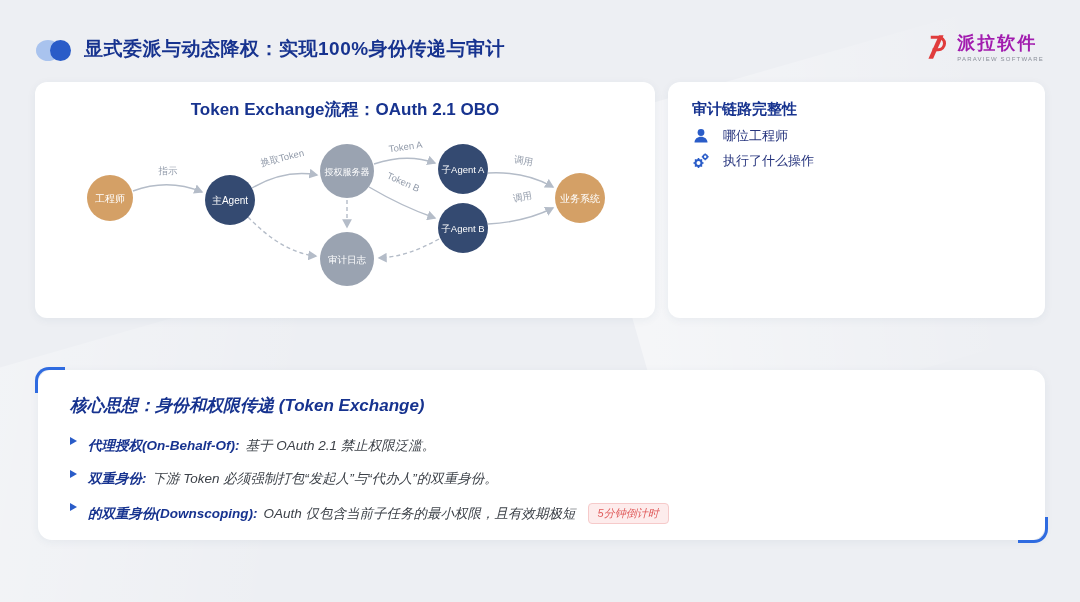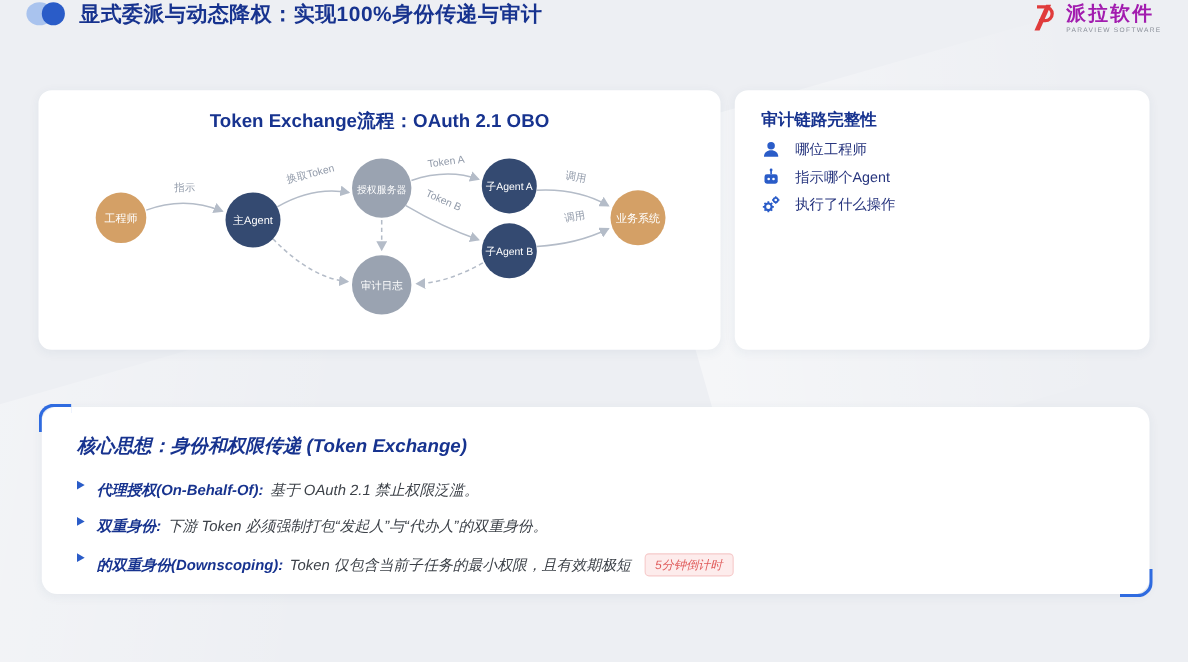--- a/index.html
+++ b/index.html
@@ -10,21 +10,21 @@
   }
   .slide { position:relative; width:1080px; height:602px; background:#edeff3; overflow:hidden; }
   .deco { position:absolute; pointer-events:none; }
   .deco1 { width:760px; height:420px; left:-220px; top:330px; transform:rotate(-16deg);
            background:linear-gradient(115deg, rgba(255,255,255,.55), rgba(255,255,255,0) 65%); }
   .deco2 { width:640px; height:330px; right:-170px; top:30px; transform:rotate(-16deg);
            background:linear-gradient(100deg, rgba(255,255,255,.5), rgba(255,255,255,0) 60%); }
 
   
   .header { position:absolute; left:0; top:0; width:1080px; height:62px;
-            display:flex; align-items:flex-start; padding:0 24px; }
+            display:flex; align-items:flex-end; padding:0 36px; }
   .title-dot { position:relative; width:36px; height:24px; flex:0 0 auto; }
   .dot-light { position:absolute; left:0; top:2px; width:24px; height:21px; border-radius:50%; background:#a9c3ee; }
   .dot-dark  { position:absolute; left:14px; top:2px; width:21px; height:21px; border-radius:50%; background:#2a5cc8; }
   .page-title { margin-left:12px; font-size:19px; font-weight:bold; color:#17338f; letter-spacing:.5px; }
   .logo { margin-left:auto; display:flex; align-items:center; gap:7px; }
   .logo-mark { width:28px; height:28px; }
   .logo-cn { font-size:18px; font-weight:bold; color:#a21caf; letter-spacing:2px; }
   .logo-en { font-size:6px; color:#8a8f99; letter-spacing:1.2px; margin-top:1px; }
 
   
@@ -147,30 +147,20 @@
     <h2 class="audit-title">审计链路完整性</h2>
 
     <div class="audit-item">
       <svg viewBox="0 0 18 18" fill="#2a5cc8">
         <circle cx="9" cy="5.5" r="3.4"></circle>
         <path d="M2.5 15.5c0-3.6 2.9-5.8 6.5-5.8s6.5 2.2 6.5 5.8z"></path>
       </svg>
       <span class="audit-label">哪位工程师</span>
     </div>
 
-    <div class="audit-item">
-      <svg viewBox="0 0 18 18">
-        <line x1="9" y1="3" x2="9" y2="6.5" stroke="#2a5cc8" stroke-width="1.5"></line>
-        <circle cx="9" cy="2.5" r="1.3" fill="#2a5cc8"></circle>
-        <rect x="3" y="6.5" width="12" height="8.5" rx="2.2" fill="#2a5cc8"></rect>
-        <circle cx="6.8" cy="10.7" r="1.2" fill="#ffffff"></circle>
-        <circle cx="11.2" cy="10.7" r="1.2" fill="#ffffff"></circle>
-      </svg>
-      <span class="audit-label">指示哪个Agent</span>
-    </div>
 
     <div class="audit-item">
       <svg viewBox="0 0 18 18" fill="none" stroke="#2a5cc8">
         <circle cx="6.5" cy="11" r="3" stroke-width="2"></circle>
         <g stroke-width="1.6">
           <line x1="9.7" y1="11" x2="11.5" y2="11"></line>
             <line x1="6.5" y1="14.2" x2="6.5" y2="16"></line>
           <line x1="3.3" y1="11" x2="1.5" y2="11"></line>
             <line x1="6.5" y1="7.8" x2="6.5" y2="6"></line>
           <line x1="8.8" y1="13.3" x2="10" y2="14.5"></line>
@@ -202,16 +192,16 @@
       <p><span class="b-strong">代理授权(On-Behalf-Of):</span><span>基于 OAuth 2.1 禁止权限泛滥。</span></p>
     </div>
 
     <div class="bullet">
       <span class="bullet-marker"></span>
       <p><span class="b-strong">双重身份:</span><span>下游 Token 必须强制打包“发起人”与“代办人”的双重身份。</span></p>
     </div>
 
     <div class="bullet">
       <span class="bullet-marker"></span>
-      <p><span class="b-strong">的双重身份(Downscoping):</span><span>Token 仅包含当前子任务的最小权限，且有效期极短</span><span class="badge">5分钟倒计时</span></p>
+      <p><span class="b-strong">的双重身份(Downscoping):</span><span>OAuth 仅包含当前子任务的最小权限，且有效期极短</span><span class="badge">5分钟倒计时</span></p>
     </div>
   </section>
 </div>
 
 </body></html>

